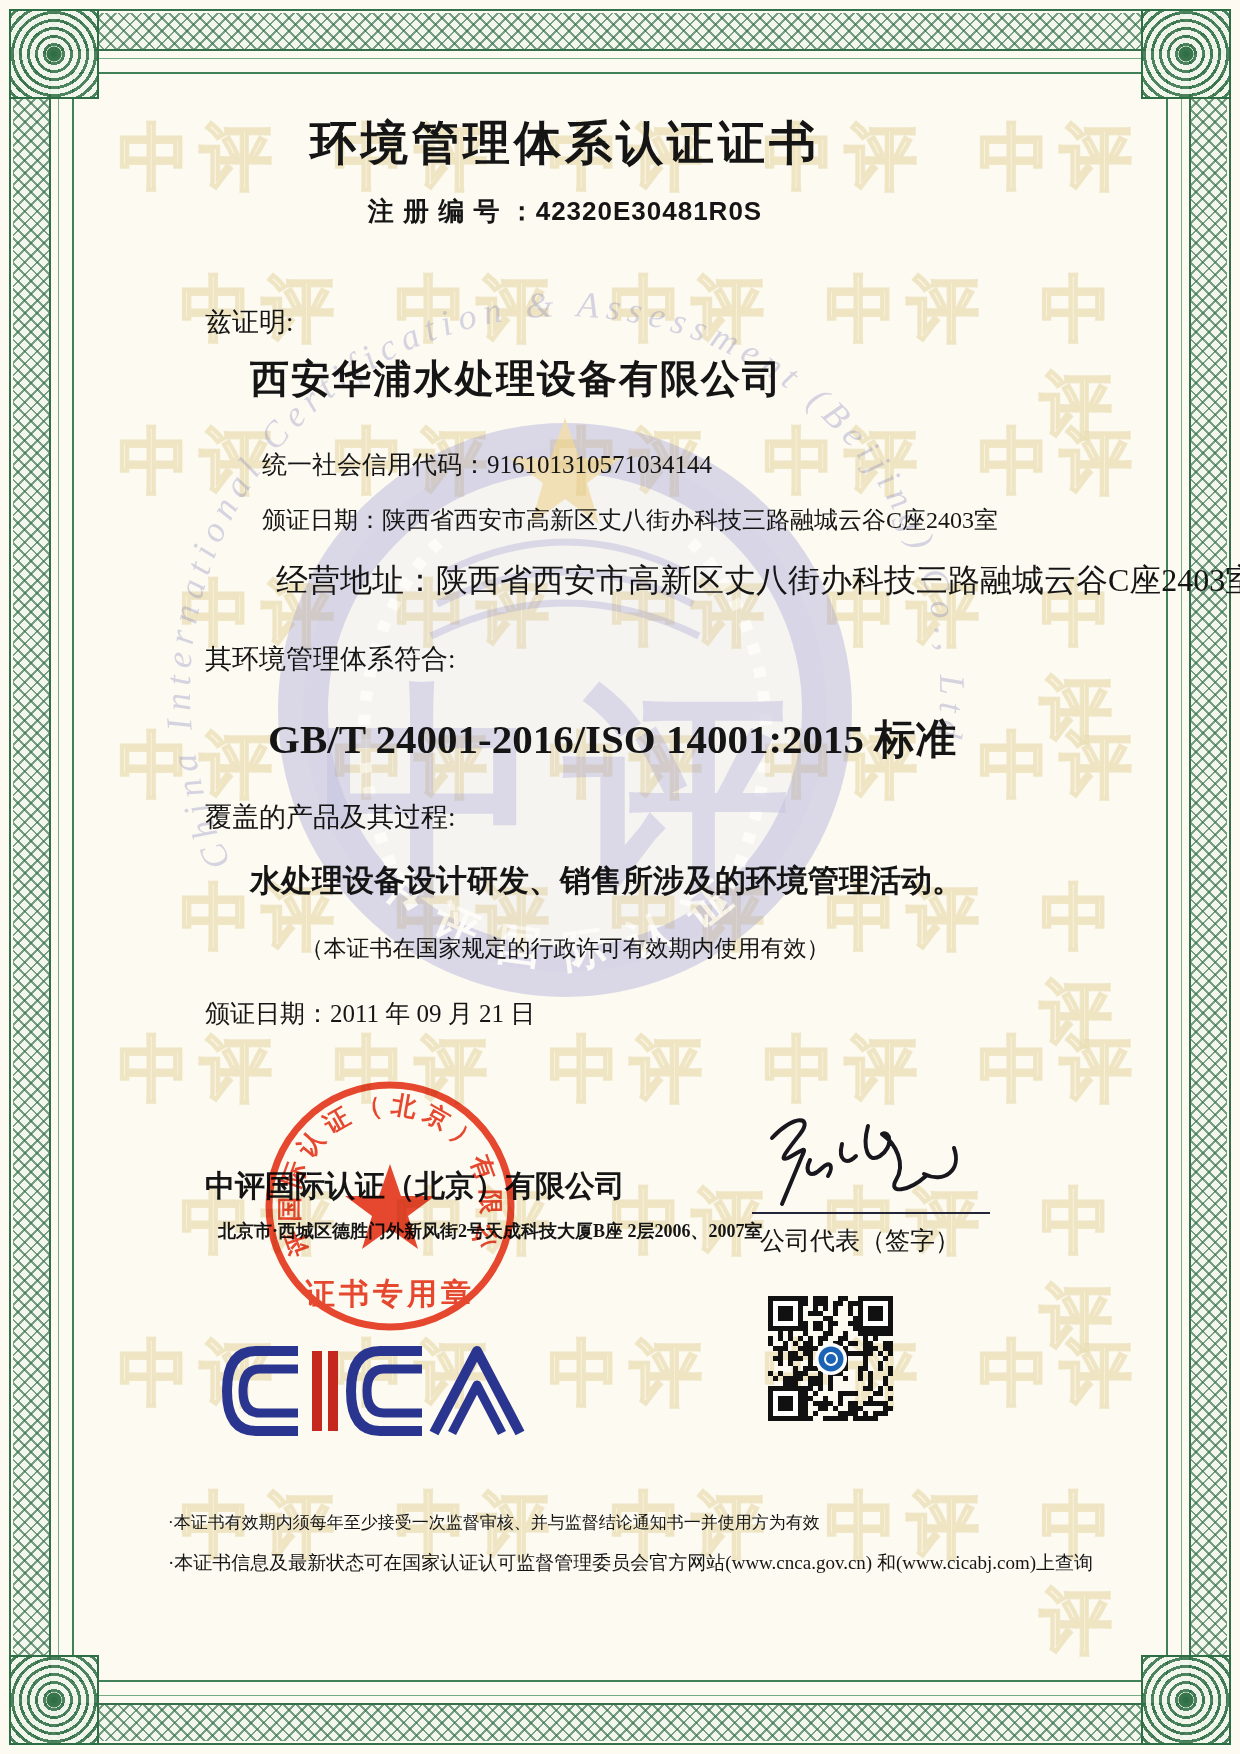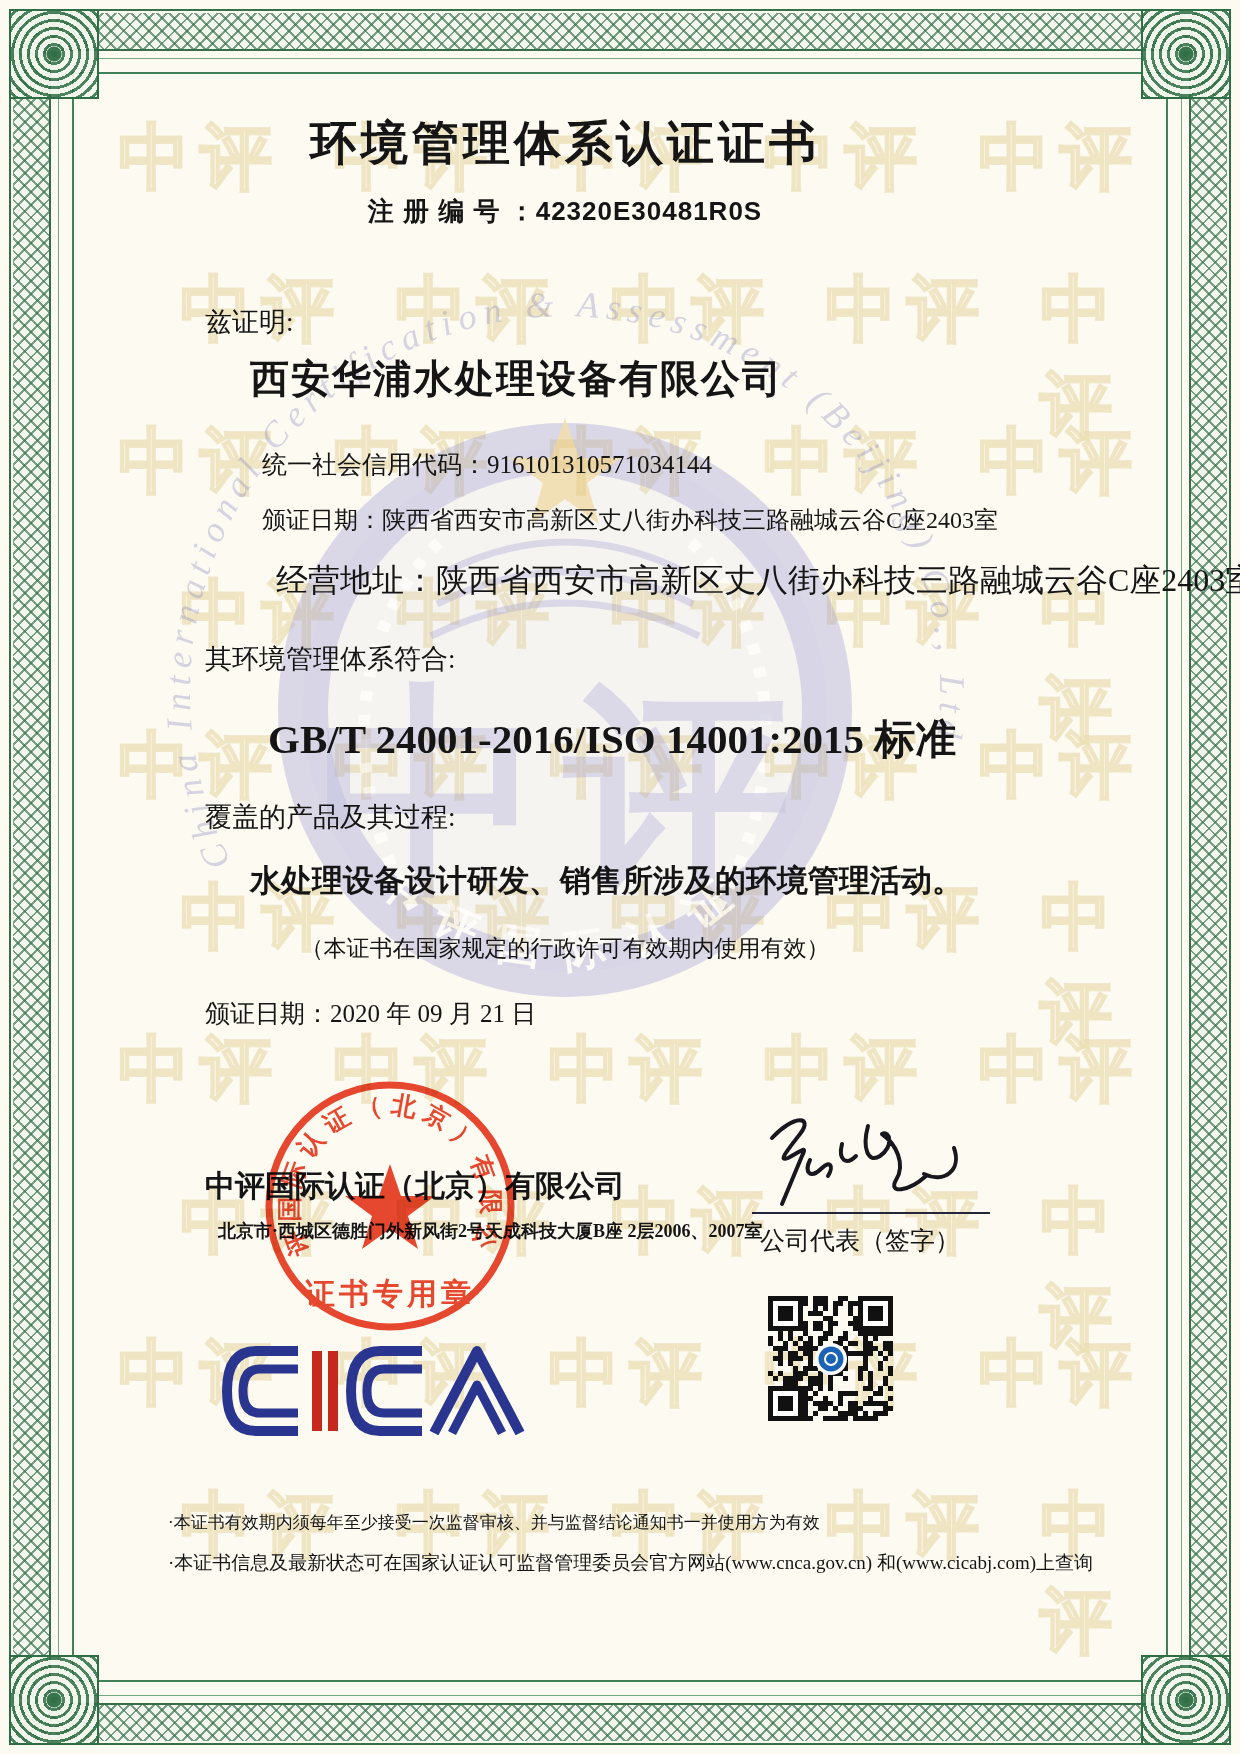--- a/index.html
+++ b/index.html
@@ -162,21 +162,21 @@
   <div class="t" id="certify">兹证明:</div>
   <div class="t" id="company">西安华浦水处理设备有限公司</div>
   <div class="t" id="credit">统一社会信用代码：916101310571034144</div>
   <div class="t" id="regaddr">颁证日期：陕西省西安市高新区丈八街办科技三路融城云谷C座2403室</div>
   <div class="t" id="bizaddr">经营地址：陕西省西安市高新区丈八街办科技三路融城云谷C座2403室</div>
   <div class="t" id="sys">其环境管理体系符合:</div>
   <div class="t" id="standard">GB/T 24001-2016/ISO 14001:2015 标准</div>
   <div class="t" id="scopelabel">覆盖的产品及其过程:</div>
   <div class="t" id="scope">水处理设备设计研发、销售所涉及的环境管理活动。</div>
   <div class="t ctr" id="note">（本证书在国家规定的行政许可有效期内使用有效）</div>
-  <div class="t" id="issuedate">颁证日期：2020 年 09 月 21 日</div>
+  <div class="t" id="issuedate">颁证日期：2011 年 09 月 21 日</div>
 
   <div class="t" id="issuername">中评国际认证（北京）有限公司</div>
   <div class="t" id="issueraddr">北京市·西城区德胜门外新风街2号天成科技大厦B座 2层2006、2007室</div>
 
   <svg class="signature" viewBox="0 0 240 108">
     <path d="M24,34 C46,10 66,12 52,30 C38,48 30,58 40,54 C52,48 60,40 54,52 L34,100
              M62,56 C56,68 62,76 74,64 C82,56 86,62 80,72
              M94,40 C90,56 98,62 108,52
              M120,22 C114,44 120,60 132,52 C146,42 142,26 134,30 C148,40 158,60 148,76 C140,90 160,88 178,72
              M176,70 C196,80 214,66 206,44" fill="none" stroke="#17171d" stroke-width="4" stroke-linecap="round" stroke-linejoin="round"></path>

